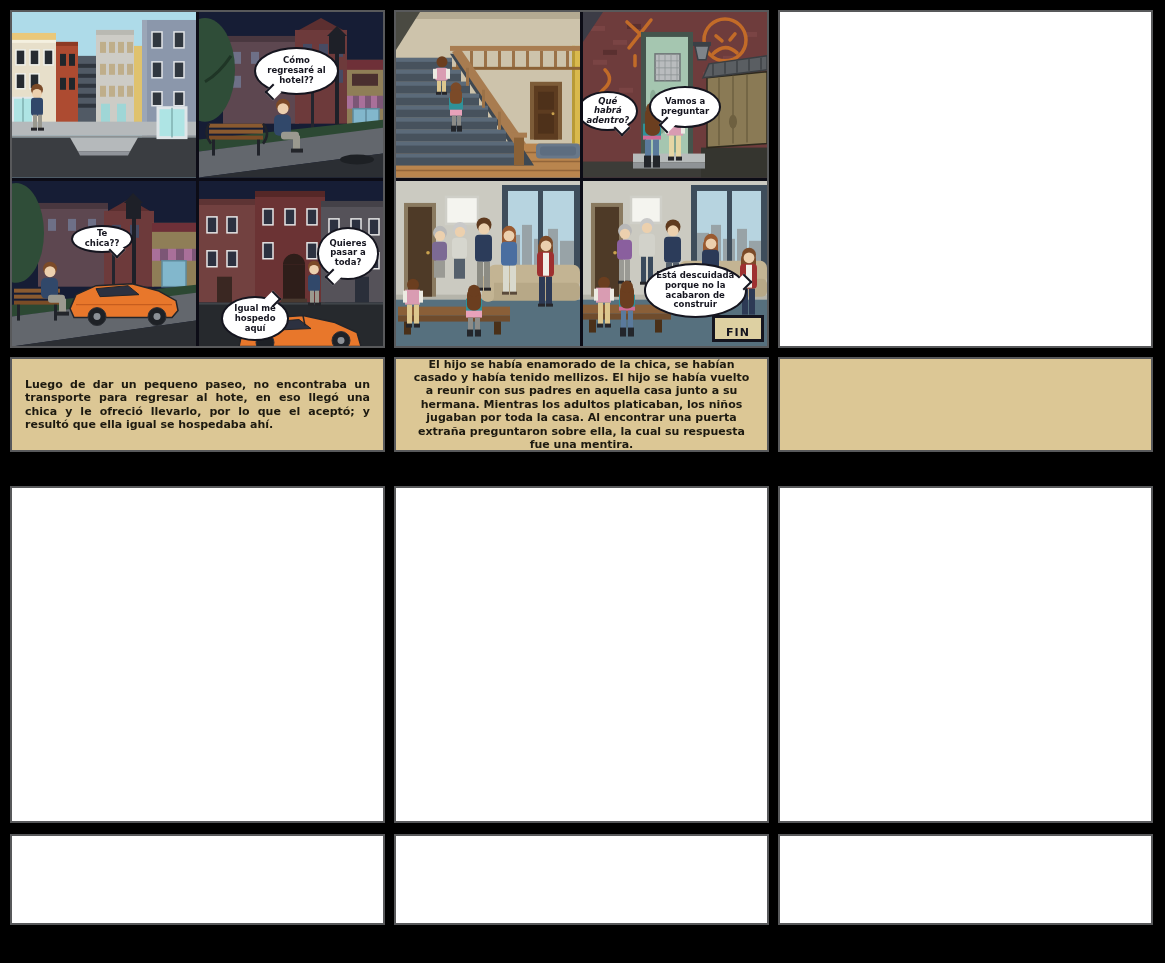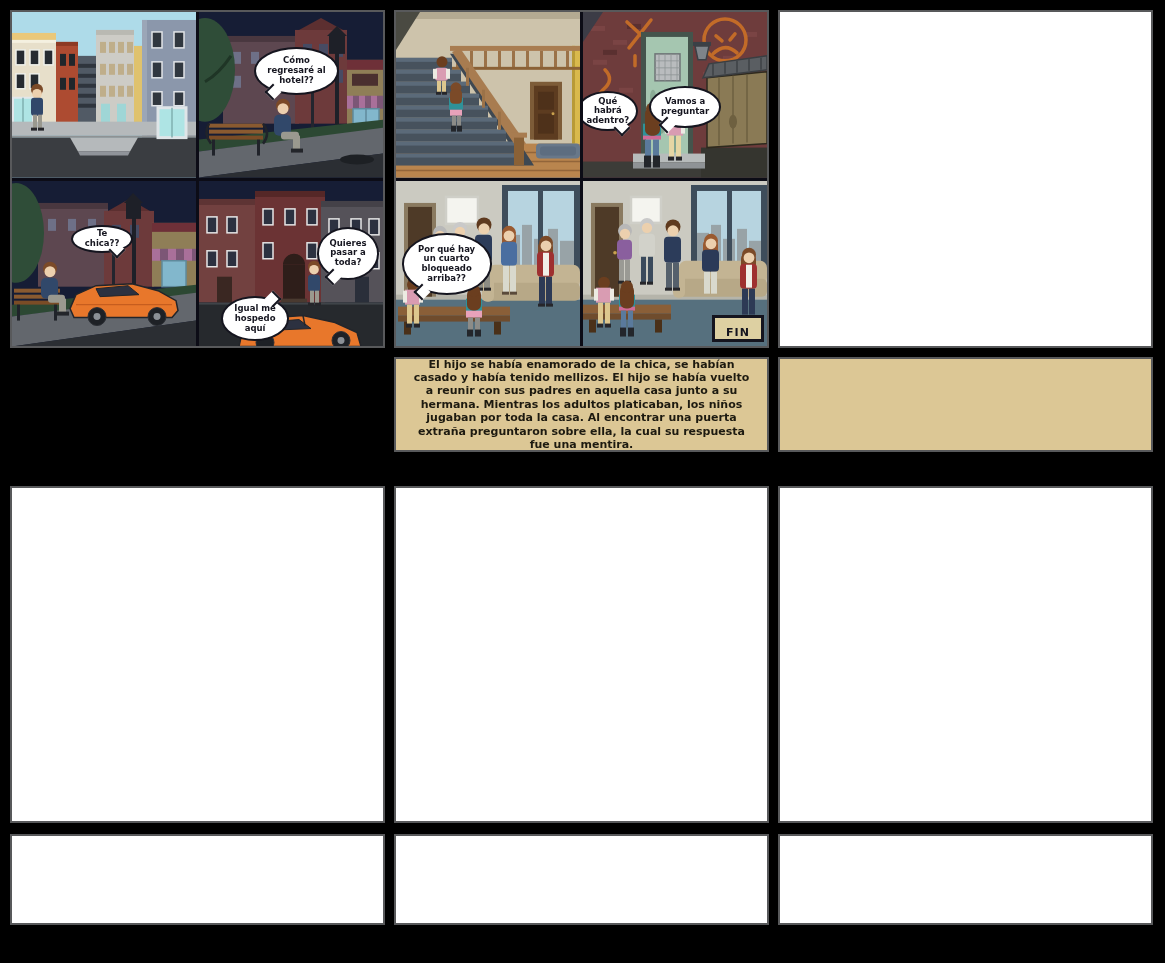--- a/index.html
+++ b/index.html
@@ -430,21 +430,21 @@
         <circle cx="69" cy="97" r="6" fill="#6b3e1f"></circle>
         <rect x="84" y="108" width="16" height="16" fill="#d99cb2"></rect>
         <rect x="82" y="109" width="4" height="13" fill="#eceae2"></rect>
           <rect x="98" y="109" width="4" height="13" fill="#eceae2"></rect>
         <rect x="86" y="124" width="5" height="22" fill="#e6d6a4"></rect>
           <rect x="93" y="124" width="5" height="22" fill="#e6d6a4"></rect>
         <rect x="85" y="145" width="6" height="4" fill="#26262a"></rect>
           <rect x="93" y="145" width="6" height="4" fill="#26262a"></rect>
         <circle cx="92" cy="103" r="6" fill="#6b3e1f"></circle>
       </svg>
-      <div class="bubble" style="left:-3%;top:48%;width:33%;height:24%;">
+      <div class="bubble" style="left:-3%;top:48%;width:33%;height:24%;font-style:italic;">
         <span class="btxt">Qué habrá adentro?</span>
         <i class="tail t-br"></i>
       </div>
       <div class="bubble" style="left:36%;top:45%;width:39%;height:25%;align-items:center;">
         <span class="btxt">Vamos a preguntar</span>
         <i class="tail t-bl"></i>
       </div>
     </div>
 
     <div class="panel">
@@ -515,24 +515,20 @@
           <rect x="18" y="143" width="6" height="4" fill="#26262a"></rect>
         <rect x="70" y="118" width="16" height="14" fill="#2f9299"></rect>
         <rect x="70" y="130" width="16" height="7" fill="#e8a2ba"></rect>
         <rect x="72" y="137" width="5" height="13" fill="#8c8c88"></rect>
           <rect x="79" y="137" width="5" height="13" fill="#8c8c88"></rect>
         <rect x="71" y="149" width="6" height="7" fill="#23262b"></rect>
           <rect x="79" y="149" width="6" height="7" fill="#23262b"></rect>
         <rect x="71" y="108" width="14" height="22" rx="6" fill="#6b3e1f"></rect>
         <circle cx="78" cy="110" r="6" fill="#6b3e1f"></circle>
       </svg>
-      <div class="bubble" style="left:3%;top:32%;width:49%;height:37%;">
-        <span class="btxt">Por qué hay un cuarto bloqueado arriba??</span>
-        <i class="tail t-bl"></i>
-      </div>
     </div>
 
     <div class="panel">
       <svg viewBox="0 0 184 166" preserveAspectRatio="none">
         <rect width="184" height="166" fill="#cbcac1"></rect>
         <rect x="0" y="114" width="184" height="5" fill="#b5b4aa"></rect>
         <rect x="0" y="119" width="184" height="47" fill="#56707e"></rect>
         <rect x="8" y="22" width="32" height="94" fill="#8a7a60"></rect>
         <rect x="12" y="26" width="24" height="90" fill="#4e3a27"></rect>
         <circle cx="32" cy="72" r="1.8" fill="#caa24e"></circle>
@@ -598,28 +594,35 @@
           <rect x="22" y="143" width="6" height="4" fill="#26262a"></rect>
         <rect x="36" y="114" width="16" height="14" fill="#2f9299"></rect>
         <rect x="36" y="126" width="16" height="4" fill="#d06a96"></rect>
         <rect x="38" y="130" width="5" height="18" fill="#5a7a9c"></rect>
           <rect x="45" y="130" width="5" height="18" fill="#5a7a9c"></rect>
         <rect x="37" y="147" width="6" height="9" fill="#23262b"></rect>
           <rect x="45" y="147" width="6" height="9" fill="#23262b"></rect>
         <rect x="37" y="104" width="14" height="24" rx="6" fill="#6b3e1f"></rect>
         <circle cx="44" cy="106" r="6" fill="#6b3e1f"></circle>
       </svg>
+      <div class="bubble" style="left:33%;top:50%;width:56%;height:33%;">
+        <span class="btxt">Está descuidada porque no la acabaron de construir</span>
+        <i class="tail t-r"></i>
+      </div>
       <div class="fin">
         <span>FIN</span>
       </div>
     </div>
   </div>
 
   <div class="cell" style="left:778px;top:10px;height:338px;"></div>
 
+  <div class="cell caption" style="left:10px;top:357px;height:95px;">
+    <div class="cap-text justify">Luego de dar un pequeno paseo, no encontraba un transporte para regresar al hote, en eso llegó una chica y le ofreció llevarlo, por lo que el aceptó; y resultó que ella igual se hospedaba ahí.</div>
+  </div>
   <div class="cell caption" style="left:394px;top:357px;height:95px;">
     <div class="cap-text center">El hijo se había enamorado de la chica, se habían casado y había tenido mellizos. El hijo se había vuelto a reunir con sus padres en aquella casa junto a su hermana. Mientras los adultos platicaban, los niños jugaban por toda la casa. Al encontrar una puerta extraña preguntaron sobre ella, la cual su respuesta fue una mentira.</div>
   </div>
   <div class="cell caption" style="left:778px;top:357px;height:95px;">
     <div class="cap-text center"></div>
   </div>
 
   <div class="cell" style="left:10px;top:486px;height:337px;"></div>
   <div class="cell" style="left:394px;top:486px;height:337px;"></div>
   <div class="cell" style="left:778px;top:486px;height:337px;"></div>

